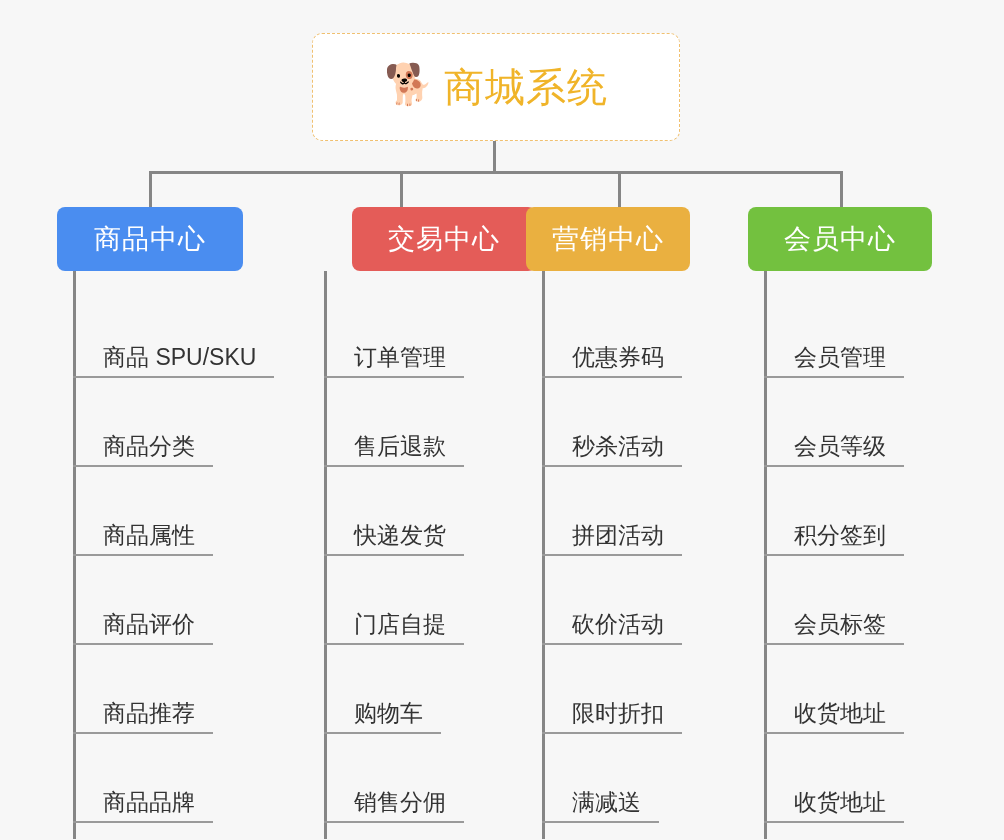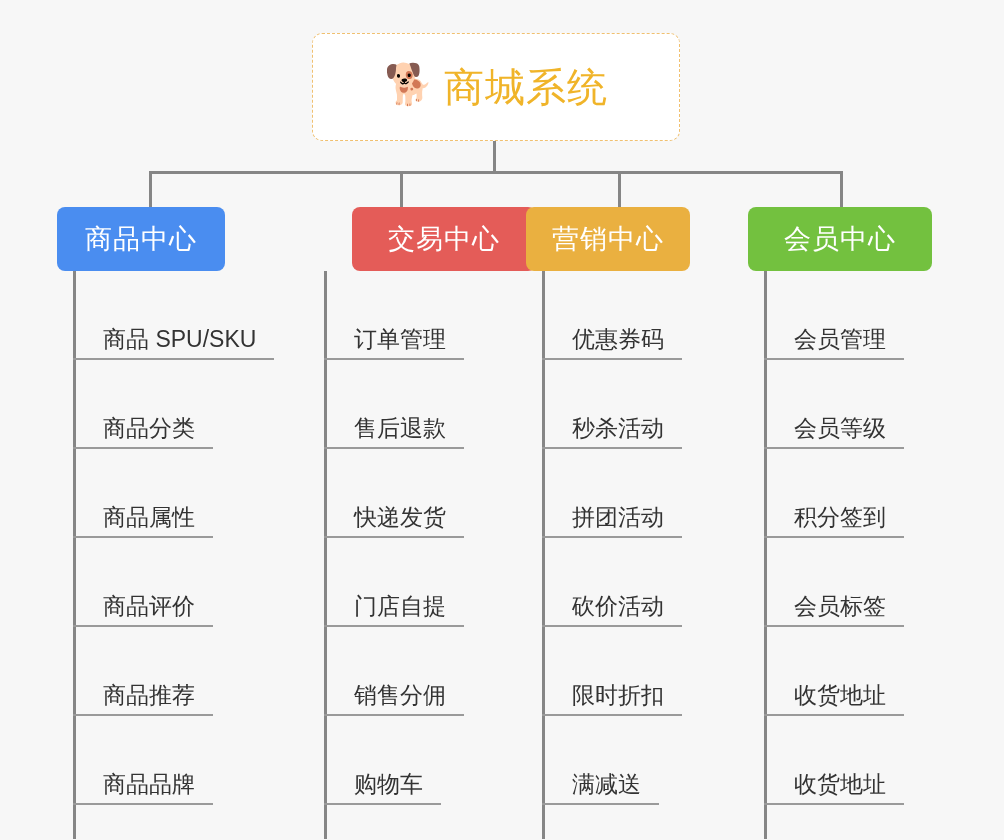--- a/index.html
+++ b/index.html
@@ -93,38 +93,39 @@
     display: flex;
     align-items: center;
     justify-content: center;
     color: #ffffff;
     font-size: 27px;
     letter-spacing: 1px;
     white-space: nowrap;
     box-sizing: border-box;
     padding: 0 22px;
   }
-  .branch.b1 .branch-head { width: 168px; }
+  .branch.b1 .branch-head { width: 186px; }
   .branch.b2 .branch-head { width: 184px; }
   .branch.b3 .branch-head { width: 164px; }
   .branch.b4 .branch-head { width: 184px; }
 
   
   .spine {
     position: absolute;
     top: 64px;
     left: 16px;
     width: 3px;
     background: #868686;
     height: 568px;
   }
 
   .leaves {
     position: relative;
     margin-top: 0;
+    padding-top: 18px;
   }
   .leaf {
     position: relative;
     height: 89px;
     display: flex;
     align-items: flex-end;
     padding-left: 16px;
     box-sizing: border-box;
   }
   .leaf-inner {
@@ -193,24 +194,24 @@
       <div class="leaf">
           <span class="leaf-inner" style="color: rgb(51, 51, 51); border-bottom-color: rgb(154, 154, 154);">售后退款</span>
         </div>
       <div class="leaf">
           <span class="leaf-inner" style="color: rgb(51, 51, 51); border-bottom-color: rgb(154, 154, 154);">快递发货</span>
         </div>
       <div class="leaf">
           <span class="leaf-inner" style="color: rgb(51, 51, 51); border-bottom-color: rgb(154, 154, 154);">门店自提</span>
         </div>
       <div class="leaf">
+          <span class="leaf-inner" style="color: rgb(51, 51, 51); border-bottom-color: rgb(154, 154, 154);">购物车</span>
+        </div>
+      <div class="leaf">
           <span class="leaf-inner" style="color: rgb(51, 51, 51); border-bottom-color: rgb(154, 154, 154);">销售分佣</span>
-        </div>
-      <div class="leaf">
-          <span class="leaf-inner" style="color: rgb(51, 51, 51); border-bottom-color: rgb(154, 154, 154);">购物车</span>
         </div>
     </div>
   </div>
 
   <div class="branch b3">
     <div class="branch-head" style="background: rgb(234, 176, 64);">
       <span>营销中心</span>
     </div>
     <div class="spine" style="background: rgb(134, 134, 134);"></div>
     <div class="leaves">

